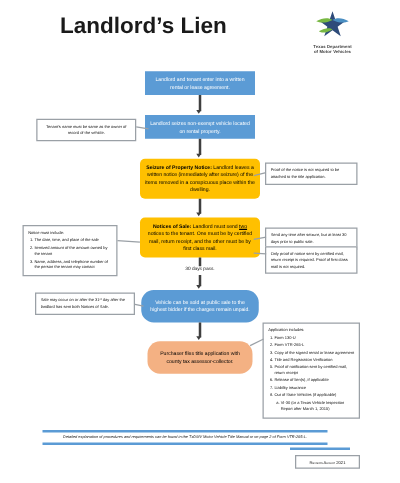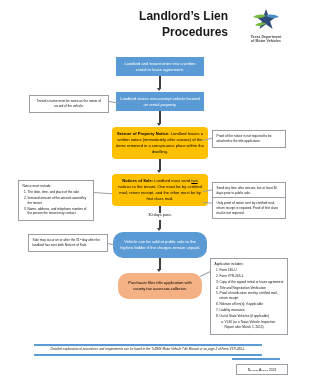--- a/index.html
+++ b/index.html
@@ -8,22 +8,22 @@
     font-family: "Liberation Sans", sans-serif;
     background:#ffffff;
     position:relative;
     overflow:hidden;
   }
   .page { position:relative; width:298px; height:386px; }
 
   
   .title {
     position:absolute; left:48px; top:8px; width:180px;
-    text-align:right;
-    font-size:12px; font-weight:bold; color:#1a1a1a;
+    text-align:left;
+    font-size:18px; font-weight:bold; color:#1a1a1a;
     line-height:1.35;
   }
   .logo { position:absolute; left:238px; top:8px; width:56px; text-align:center; }
   .logo svg { display:block; margin:0 auto; }
   .logo-text {
     font-size:3.4px; font-weight:bold; color:#3b3b3b;
     line-height:1.25; margin-top:1px; letter-spacing:.1px;
   }
 
   
@@ -96,21 +96,20 @@
     font-variant:small-caps;
   }
 </style>
 </head>
 <body>
 
 <div class="page">
 
   <div class="title">
     <div>Landlord’s Lien</div>
-    <div>Procedures</div>
   </div>
 
   <div class="logo">
     <span>
       <svg width="34" height="26" viewBox="0 0 34 26">
         <path d="M17 1 L19.6 8.6 L27.6 8.6 L21.1 13.3 L23.6 21 L17 16.2 L10.4 21 L12.9 13.3 L6.4 8.6 L14.4 8.6 Z" fill="#2e4b7a"></path>
         <path d="M4 9 C9 6 14 6 17 8 C13 10 8 11 4 9 Z" fill="#78b843"></path>
         <path d="M30 9 C25 6 20 6 17 8 C21 10 26 11 30 9 Z" fill="#4a8ec2"></path>
         <path d="M6 17 C11 14 15 14 17 15.5 C13 18 9 19 6 17 Z" fill="#78b843"></path>
       </svg>

